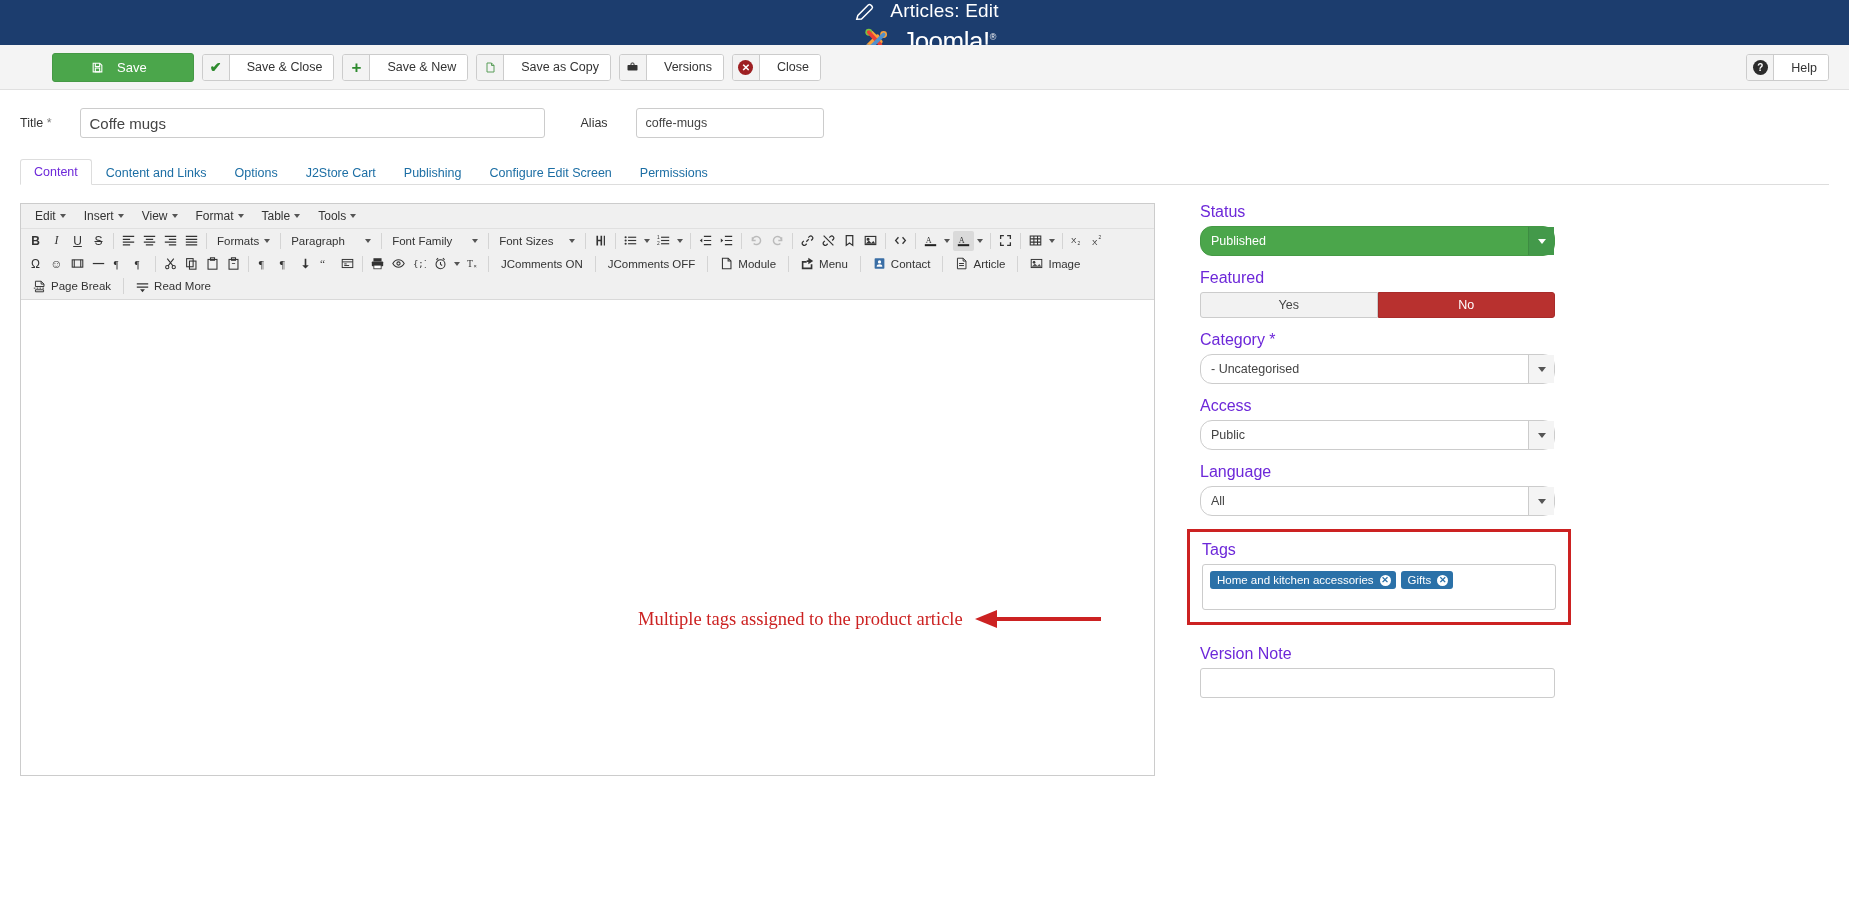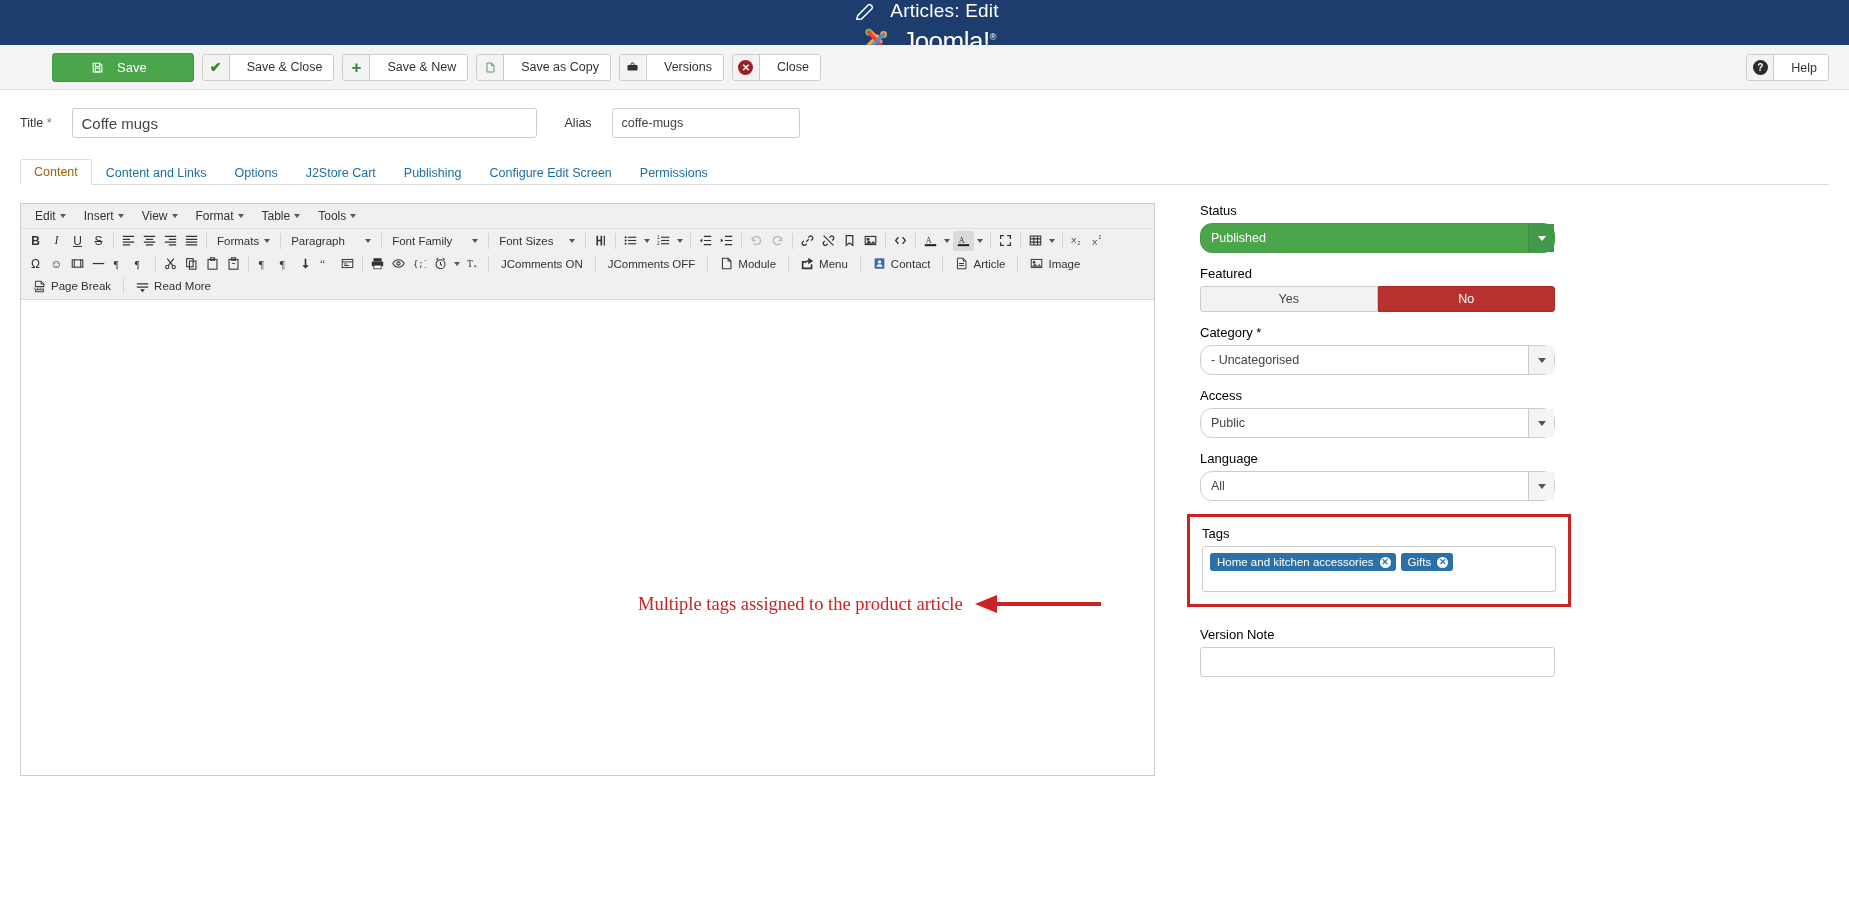--- a/index.html
+++ b/index.html
@@ -97,21 +97,21 @@
     background: #2b2b2b; color: #fff; font-size: 10px;
     display: inline-flex; align-items: center; justify-content: center;
     font-weight: bold;
   }
 
   
   .title-row {
     display: flex;
     align-items: center;
     padding: 18px 8px 0 20px;
-    gap: 8px;
+    gap: 16px;
   }
   .field-label { font-size: 12.5px; color: #333; }
   .req { color: #777; }
   .input {
     height: 30px;
     border: 1px solid #ccc;
     border-radius: 3px;
     padding: 0 9px;
     font-size: 14px;
     color: #444;
@@ -134,21 +134,21 @@
     font-size: 12.5px;
     color: #1c6ea4;
     padding: 5px 13px;
     cursor: pointer;
     border: 1px solid transparent;
     border-bottom: none;
     margin-bottom: -1px;
     white-space: nowrap;
   }
   .tab.active {
-    color: #a16207;
+    color: #6d28d9;
     background: #fff;
     border: 1px solid #ddd;
     border-bottom: 1px solid #fff;
     border-radius: 3px 3px 0 0;
   }
 
   
   .main {
     display: flex;
     padding: 18px 20px 0 20px;
@@ -214,21 +214,21 @@
     display: inline-flex; align-items: center; gap: 5px;
     font-size: 11.5px; color: #333;
     padding: 0 8px; height: 20px; cursor: pointer;
     white-space: nowrap;
   }
   .tb-icon-svg { width: 13px; height: 13px; display:block; }
   .editor-body { flex: 1; background: #fff; }
 
   
   .side-field { margin-bottom: 13px; }
-  .side-label { font-size: 13px; color: #000000; margin-bottom: 5px; display:block;}
+  .side-label { font-size: 16px; color: #6d28d9; margin-bottom: 5px; display:block;}
   .select-box {
     height: 30px; border: 1px solid #ccc; border-radius: 12px;
     display: flex; align-items: center; justify-content: space-between;
     background: #fff; font-size: 12.5px; color: #444;
     padding-left: 10px; width: 100%; cursor: pointer;
   }
   .select-box .arrow-cell {
     width: 26px; height: 28px; border-left: 1px solid #ccc;
     display: flex; align-items: center; justify-content: center;
     background: #f4f4f4;

